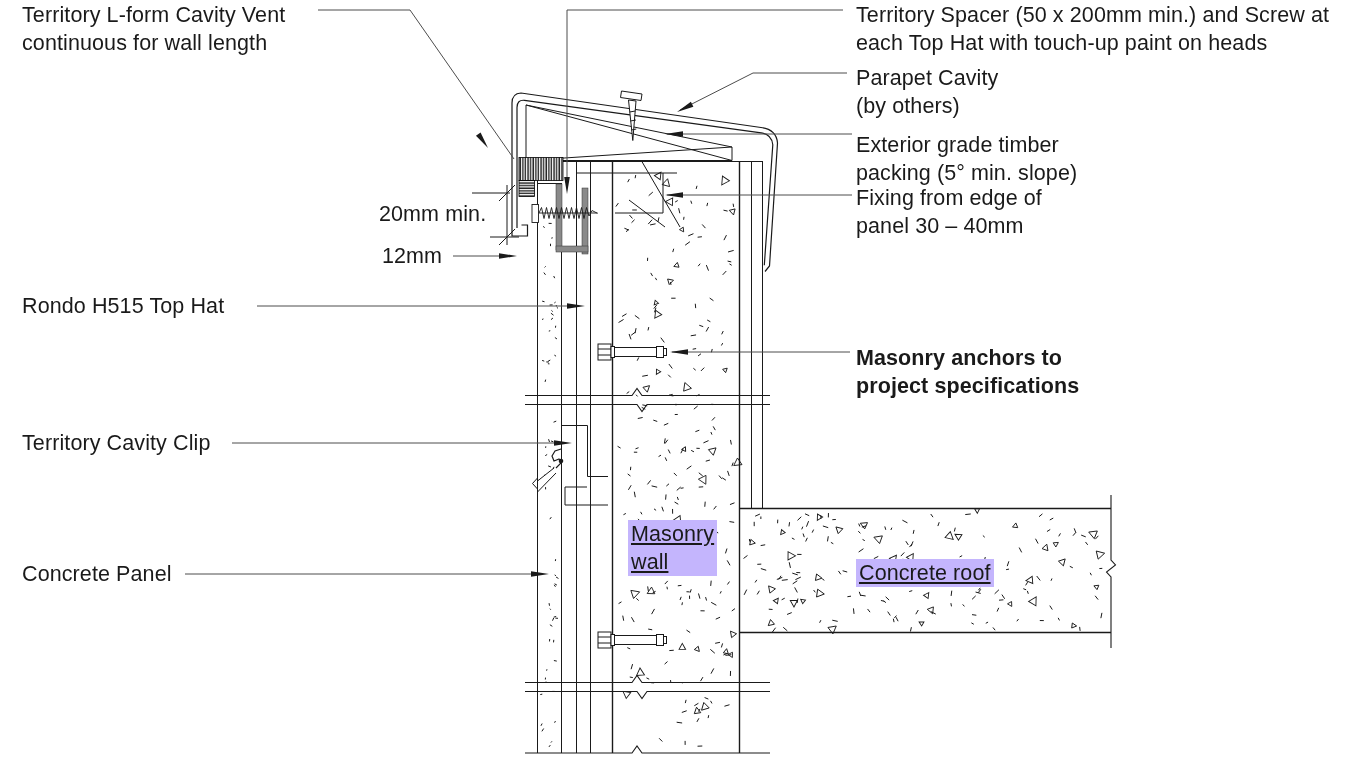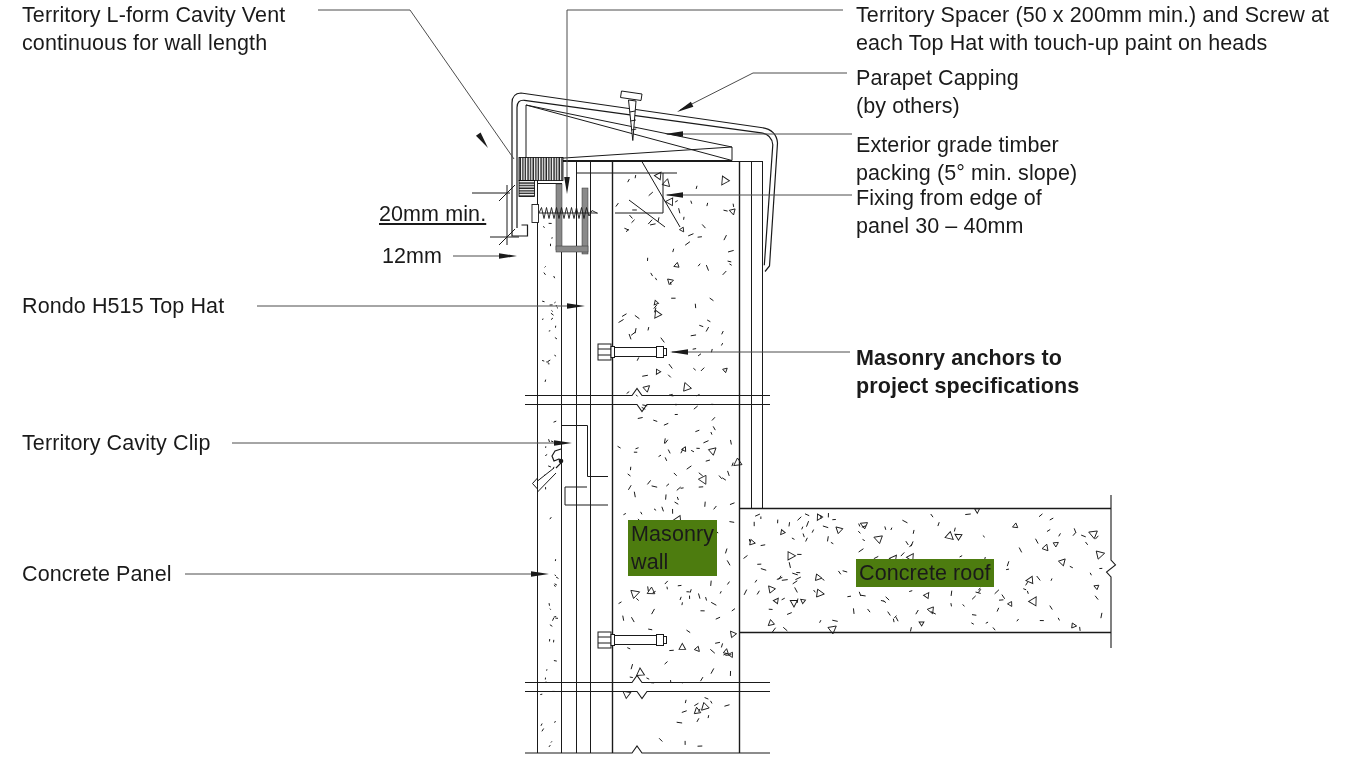--- a/index.html
+++ b/index.html
@@ -2,21 +2,21 @@
 <html><head>
 <meta charset="utf-8">
 <style>
   html,body{margin:0;padding:0;background:#fff;}
   body{width:1366px;height:759px;position:relative;overflow:hidden;
        font-family:"Liberation Sans","DejaVu Sans",sans-serif;}
   #stage{position:absolute;left:0;top:0;width:1338px;height:759px;margin-left:20px;}
   svg{position:absolute;left:0;top:0;}
   .lbl{position:absolute;font-size:21.5px;line-height:28px;color:#1a1a1a;
        white-space:pre-line;letter-spacing:0.1px;}
-  .halo{background:#4d7c0f;padding:0 3px;}
+  .halo{background:#c4b5fd;padding:0 3px;text-decoration:underline;}
 </style>
 </head>
 <body>
 
 <div id="stage">
 
 <svg width="1366" height="759" viewBox="0 0 1366 759">
   <defs>
     <pattern id="hv" width="2.6" height="4" patternUnits="userSpaceOnUse">
       <rect width="2.6" height="4" fill="#fff"></rect>
@@ -653,29 +653,29 @@
     <polygon points="552,443 534,440.2 534,445.8"></polygon>
     <polygon points="529,574 511,571.2 511,576.8"></polygon>
     <polygon points="497,256 479,253.2 479,258.8"></polygon>
   </g>
 </svg>
 
 <div class="lbl" style="left:2px;top:1px;">Territory L-form Cavity Vent
 continuous for wall length</div>
 <div class="lbl" style="left:836px;top:1px;">Territory Spacer (50 x 200mm min.) and Screw at
 each Top Hat with touch-up paint on heads</div>
-<div class="lbl" style="left:836px;top:64px;">Parapet Capping
+<div class="lbl" style="left:836px;top:64px;">Parapet Cavity
 (by others)</div>
 <div class="lbl" style="left:836px;top:131px;">Exterior grade timber
 packing (5° min. slope)</div>
 <div class="lbl" style="left:836px;top:184px;">Fixing from edge of
 panel 30 – 40mm</div>
 <div class="lbl" style="left:836px;top:344px;font-weight:bold;">Masonry anchors to
 project specifications</div>
-<div class="lbl" style="left:359px;top:200px;text-decoration:underline;">20mm min.</div>
+<div class="lbl" style="left:359px;top:200px;">20mm min.</div>
 <div class="lbl" style="left:362px;top:242px;">12mm</div>
 <div class="lbl" style="left:2px;top:292px;">Rondo H515 Top Hat</div>
 <div class="lbl" style="left:2px;top:429px;">Territory Cavity Clip</div>
 <div class="lbl" style="left:2px;top:560px;">Concrete Panel</div>
 <div class="lbl halo" style="left:608px;top:520px;">Masonry
 wall</div>
 <div class="lbl halo" style="left:836px;top:559px;">Concrete roof</div>
 
 </div>
 

